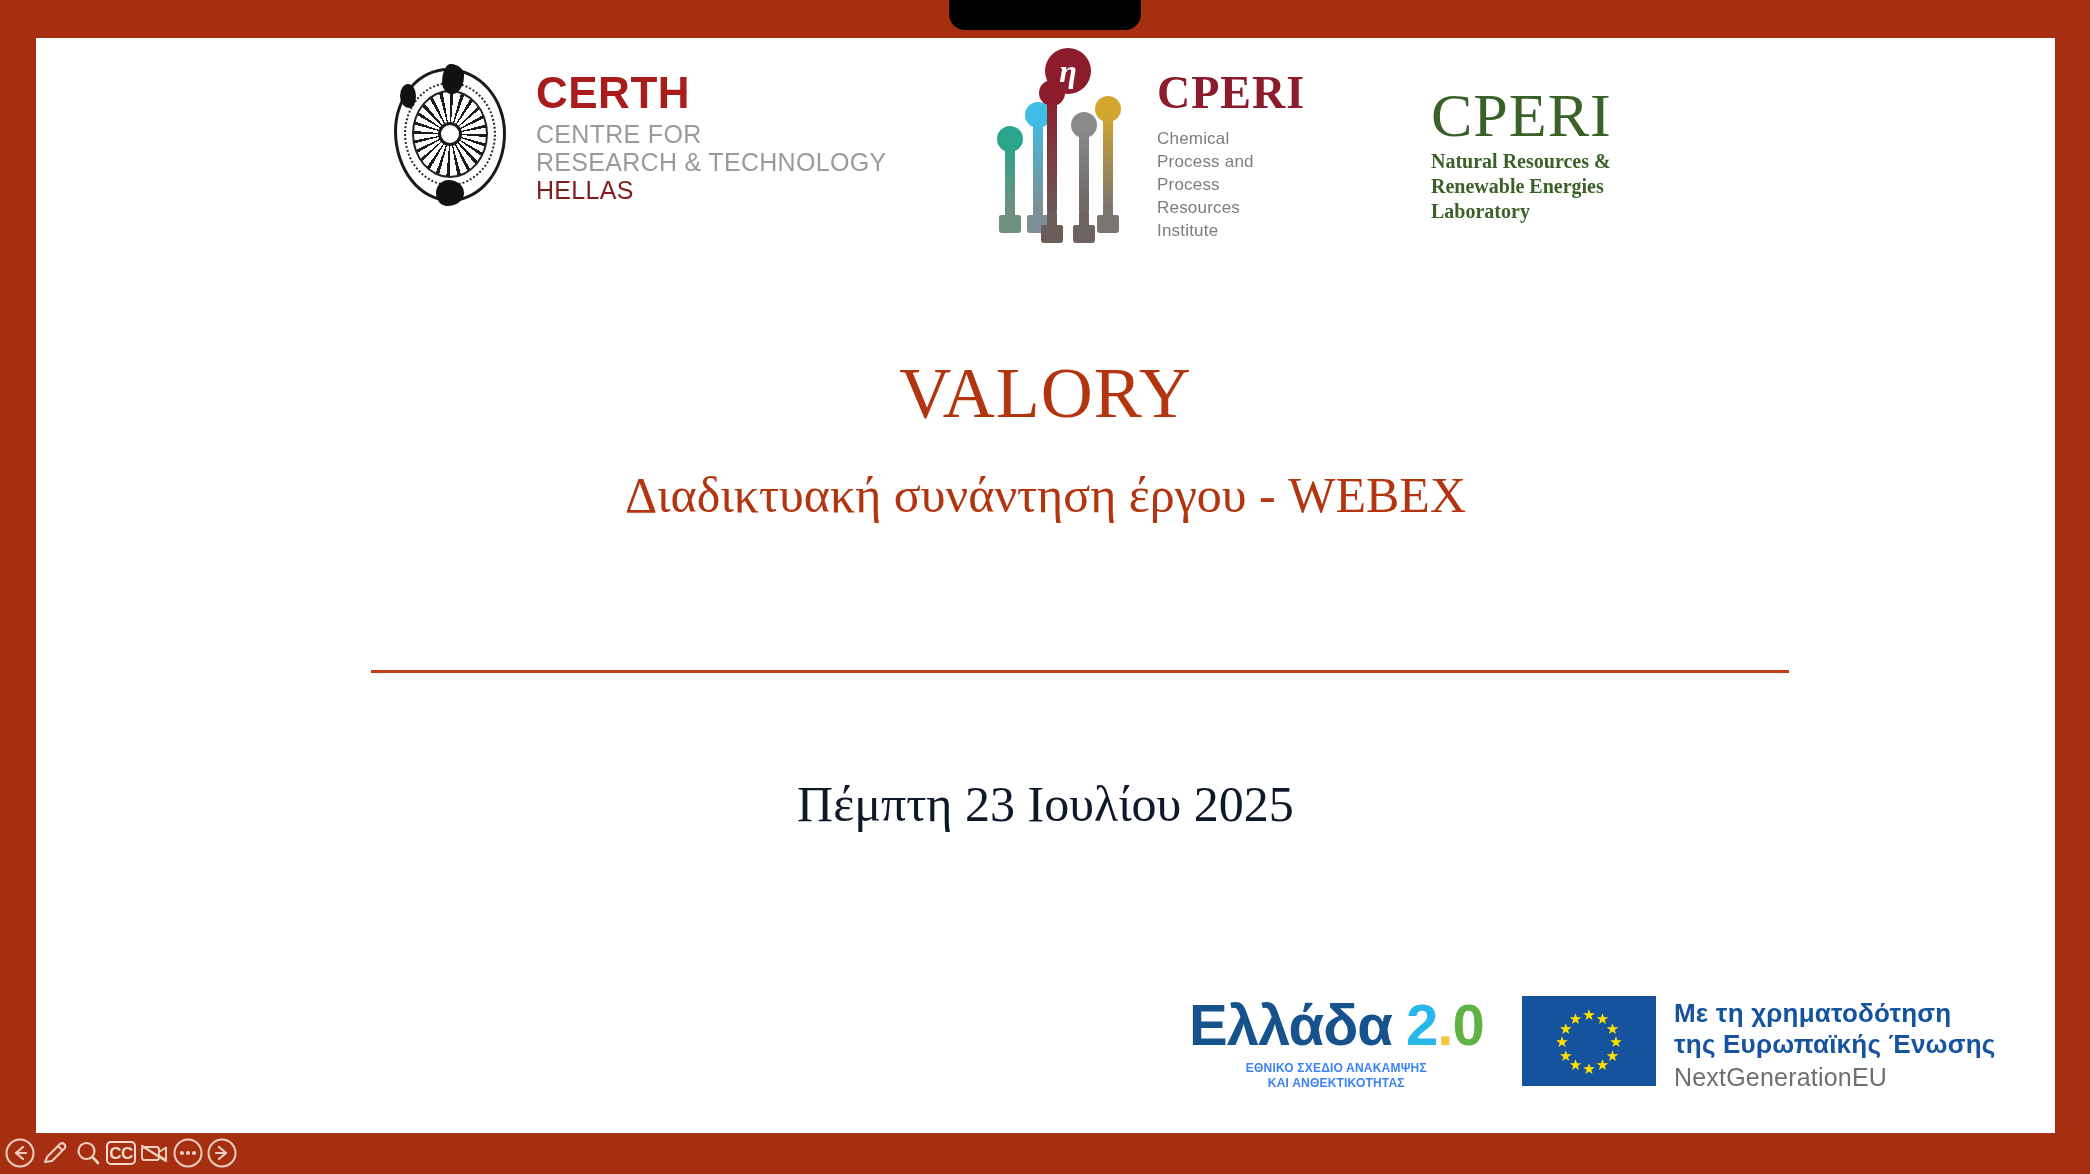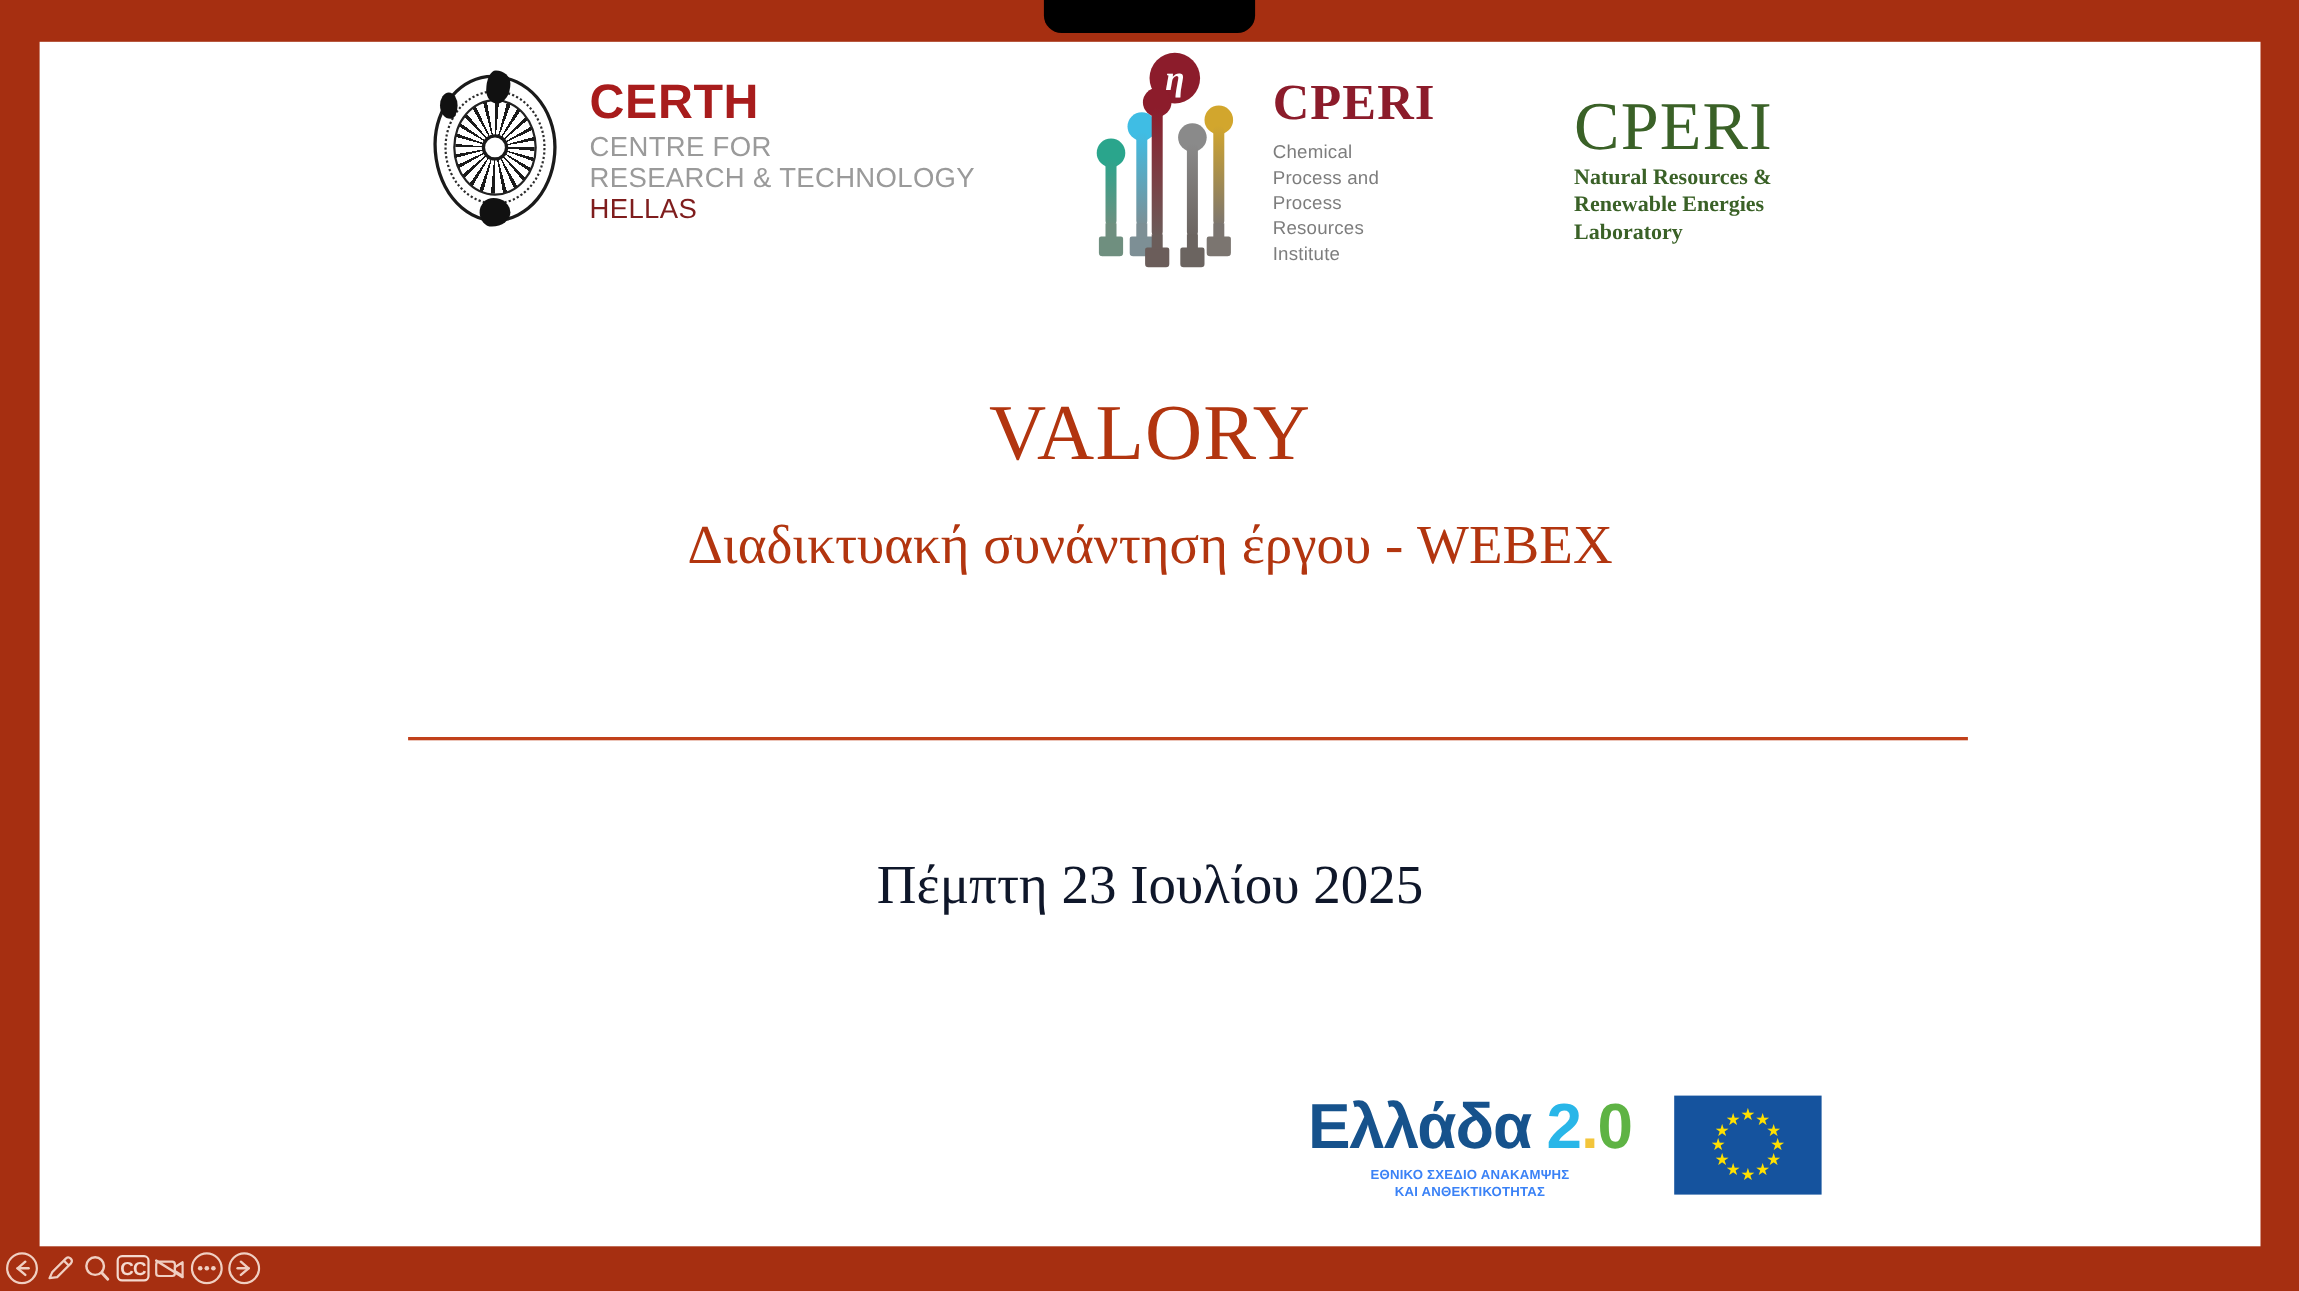--- a/index.html
+++ b/index.html
@@ -527,20 +527,25 @@
         <span class="star" style="left: 94px; top: 45px;">★</span>
         <span class="star" style="left: 90.3827px; top: 58.5px;">★</span>
         <span class="star" style="left: 80.5px; top: 68.3827px;">★</span>
         <span class="star" style="left: 67px; top: 72px;">★</span>
         <span class="star" style="left: 53.5px; top: 68.3827px;">★</span>
         <span class="star" style="left: 43.6173px; top: 58.5px;">★</span>
         <span class="star" style="left: 40px; top: 45px;">★</span>
         <span class="star" style="left: 43.6173px; top: 31.5px;">★</span>
         <span class="star" style="left: 53.5px; top: 21.6173px;">★</span>
       </div>
+    <div id="eu-text">
+      <div id="eu-line1">Με τη χρηματοδότηση</div>
+      <div id="eu-line2">της Ευρωπαϊκής Ένωσης</div>
+      <div id="eu-nextgen">NextGenerationEU</div>
+    </div>
   </div>
 
 </div>
 
 <div id="toolbar">
 
   <div class="tb-btn" title="Back">
     <svg width="30" height="30" viewBox="0 0 30 30">
       <circle cx="15" cy="15" r="13.5" fill="none" stroke="#f0cfc2" stroke-width="2"></circle>
       <path d="M18 9 L11 15 L18 21" fill="none" stroke="#f0cfc2" stroke-width="2.2" stroke-linecap="round" stroke-linejoin="round"></path>

